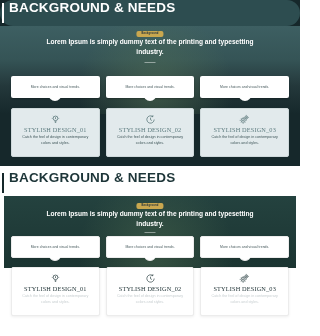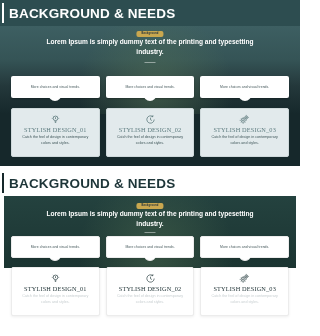--- a/index.html
+++ b/index.html
@@ -13,21 +13,21 @@
 
   
   .slide { position:relative; width:300px; overflow:hidden; }
   .slide-dark  { height:166px; background:#16282b; }
   .gap         { height:4px; background:#ffffff; flex:0 0 4px; }
   .slide-light { height:166px; background:#ffffff; }
 
   
   .titlebar {
     position:relative; height:26px;
-    display:flex; align-items:center;
+    display:flex; align-items:flex-start;border-radius:13px;
   }
   .titlebar-dark { background:#2d4d50; }
   .titlebar-light{ background:#ffffff; }
   .accent {
     position:absolute; left:2px; top:3px;
     width:2px; height:20px; background:#ffffff;
   }
   .accent-dk { background:#16282b; }
   .slide-title {
     margin-left:9px;

